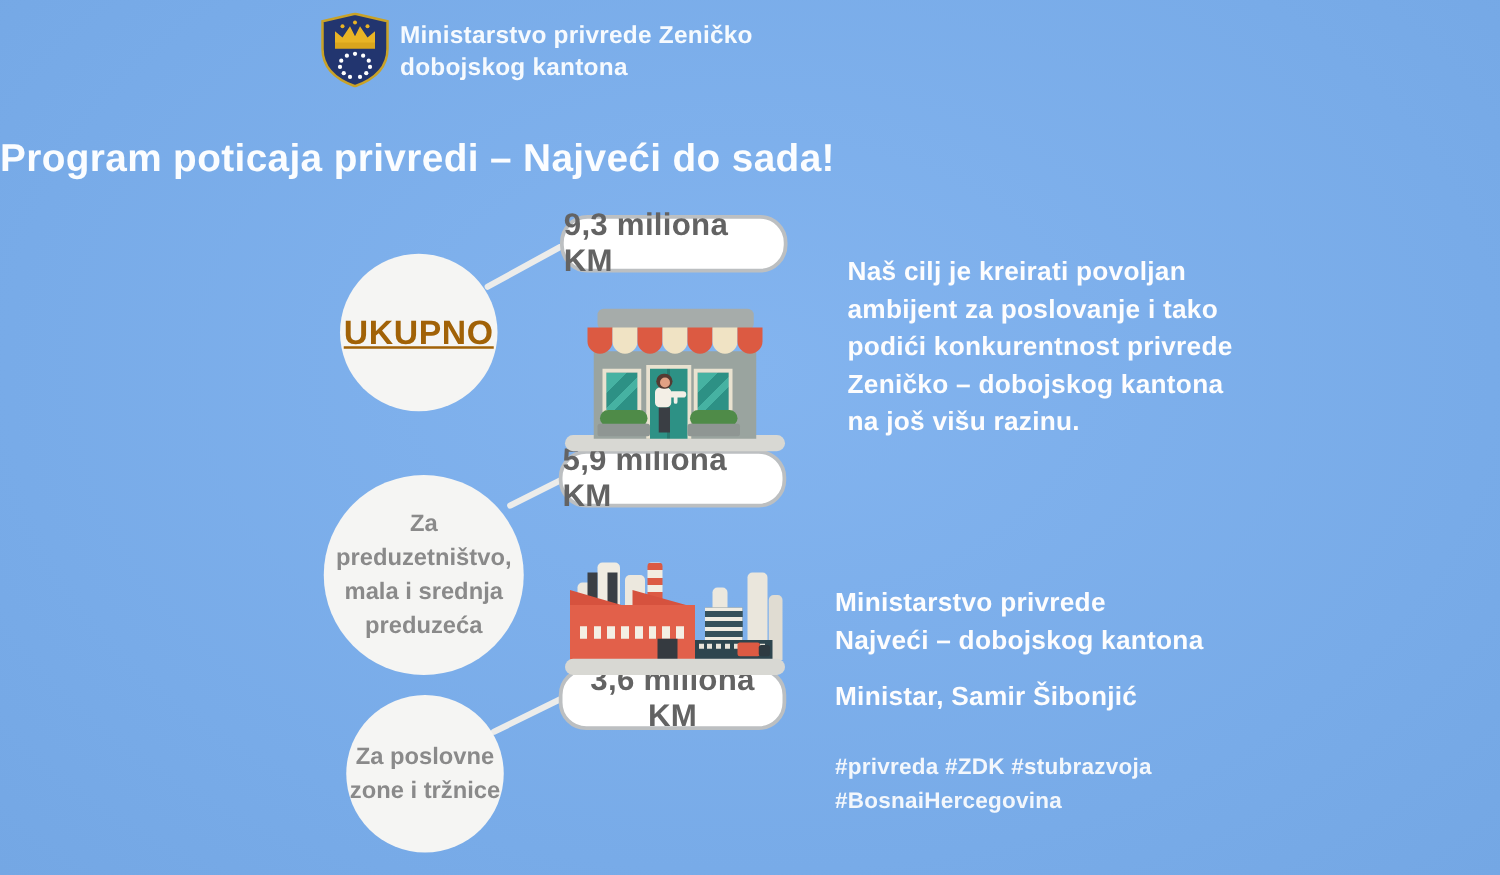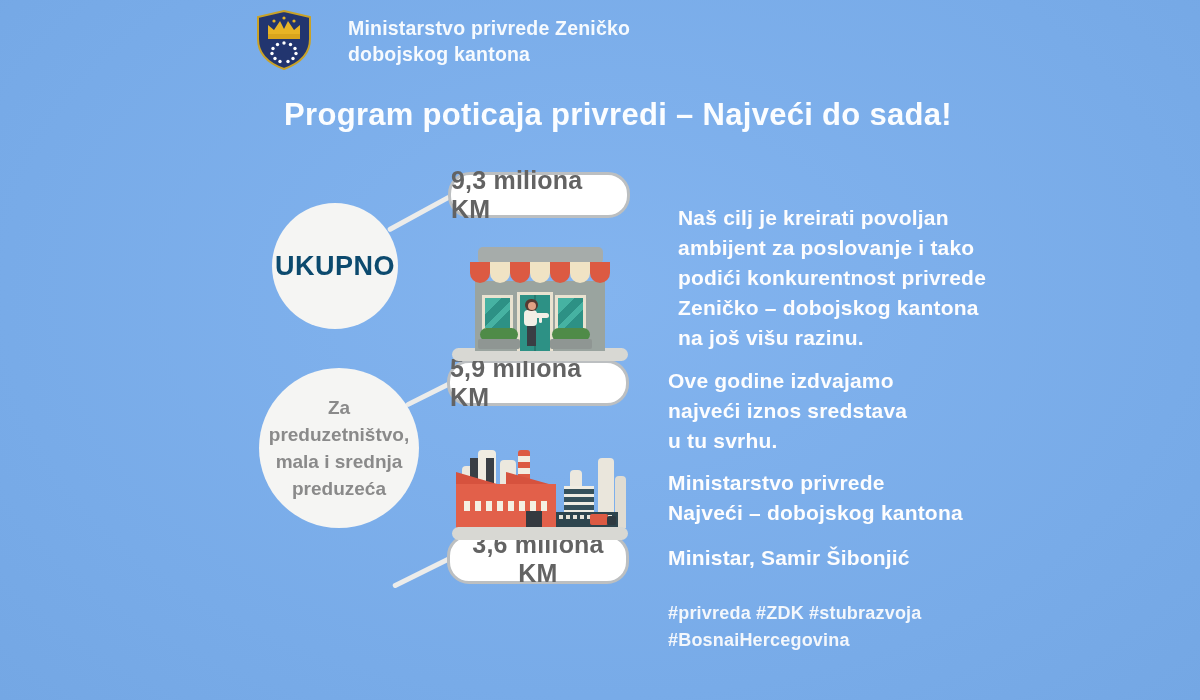--- a/index.html
+++ b/index.html
@@ -6,34 +6,34 @@
   #canvas{
     position:relative;width:1200px;height:700px;overflow:hidden;
     background:radial-gradient(ellipse at 50% 42%, #83b4ef 0%, #78abe8 70%, #74a7e4 100%);
     font-family:"Liberation Sans", sans-serif;
     font-weight:bold;
   }
   .abs{position:absolute;}
   .ml{white-space:pre-line;}
 
   
-  .org-name{left:320px;top:15px;font-size:19.5px;line-height:26px;color:#f6fafe;letter-spacing:.2px;margin-left:28px;}
-
-  
-  .title{left:0;top:97px;width:952px;text-align:right;font-size:31px;color:#fbfdff;letter-spacing:.3px;}
+  .org-name{left:320px;top:15px;font-size:19.5px;line-height:26px;color:#f6fafe;letter-spacing:.2px;}
+
+  
+  .title{left:0;top:109px;width:952px;text-align:left;font-size:31px;color:#fbfdff;letter-spacing:.3px;}
 
   
   .connector{height:5px;background:#ececea;border-radius:3px;transform-origin:left center;}
 
   
   .circle{background:#f5f5f3;border-radius:50%;display:flex;align-items:center;justify-content:center;text-align:center;}
   .circle-label{color:#8a8a8a;}
   #circle-1{left:272px;top:203px;width:126px;height:126px;}
-  #circle-1 .circle-label{font-size:27px;color:#0c4a6e;letter-spacing:.5px;}
-  #circle-2{left:259px;top:368px;width:160px;height:160px;}
+  #circle-1 .circle-label{font-size:27px;color:#a16207;letter-spacing:.5px;text-decoration:underline;}
+  #circle-2{left:259px;top:380px;width:160px;height:160px;}
   #circle-2 .circle-label{font-size:19px;line-height:27px;}
   #circle-3{left:277px;top:556px;width:126px;height:126px;}
   #circle-3 .circle-label{font-size:19px;line-height:27px;}
 
   
   .badge{background:#ffffff;border:3px solid #bcbfc1;border-radius:22px;
          display:flex;align-items:center;justify-content:center;
          font-size:25px;color:#636363;letter-spacing:.2px;}
   #badge-1{left:448px;top:172px;width:176px;height:40px;}
   #badge-2{left:447px;top:360px;width:176px;height:40px;}
@@ -127,20 +127,24 @@
   <div class="abs connector" style="left:393px;top:584px;width:64px;transform:rotate(-26.2deg);"></div>
 
   <div id="circle-1" class="abs circle">
     <div class="circle-label ml">UKUPNO</div>
   </div>
   <div id="circle-2" class="abs circle">
     <div class="circle-label ml">Za preduzetništvo,
 mala i srednja
 preduzeća</div>
   </div>
+  <div id="circle-3" class="abs circle">
+    <div class="circle-label ml">Za poslovne
+zone i tržnice</div>
+  </div>
 
   <div id="badge-1" class="abs badge">9,3 miliona KM</div>
   <div id="badge-2" class="abs badge">5,9 miliona KM</div>
   <div id="badge-3" class="abs badge">3,6 miliona KM</div>
 
   <div id="storefront" class="abs">
     <div class="abs shop-base"></div>
     <div class="abs shop-sign"></div>
     <div class="abs shop-facade"></div>
     <div class="abs shop-awning">
@@ -191,22 +195,19 @@
     <div class="abs f-trailer"></div>
     <div class="abs f-cab"></div>
     <div class="abs f-base"></div>
   </div>
 
   <div id="rc-p1" class="abs rc ml">Naš cilj je kreirati povoljan
 ambijent za poslovanje i tako
 podići konkurentnost privrede
 Zeničko – dobojskog kantona
 na još višu razinu.</div>
-  <div id="rc-p2" class="abs rc ml">Ove godine izdvajamo
-najveći iznos sredstava
-u tu svrhu.</div>
   <div id="rc-ministry" class="abs rc ml">Ministarstvo privrede
 Najveći – dobojskog kantona</div>
   <div id="rc-hashtags" class="abs rc ml">#privreda #ZDK #stubrazvoja
 #BosnaiHercegovina</div>
   <div id="rc-minister" class="abs rc ml">Ministar, Samir Šibonjić</div>
 
 </div>
 
 </body></html>

